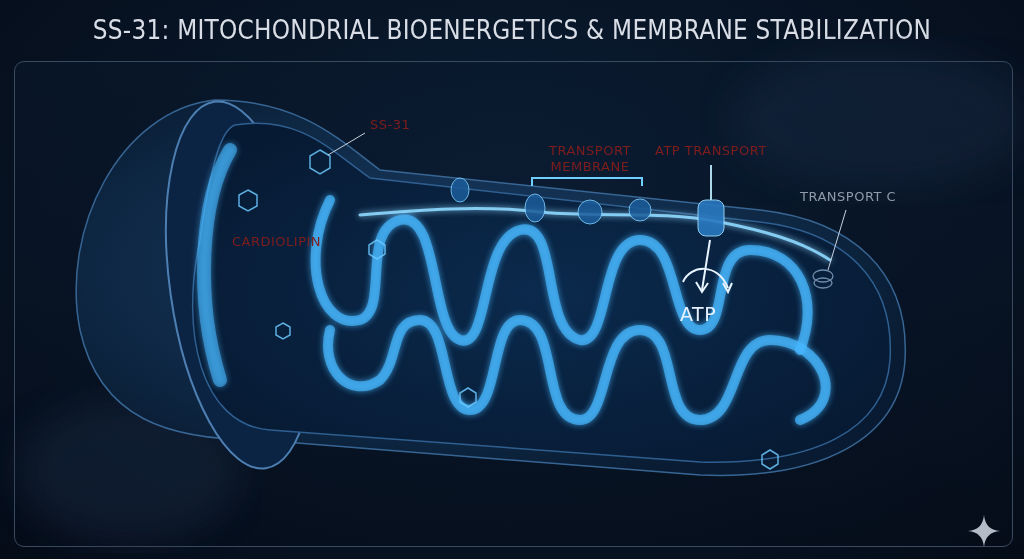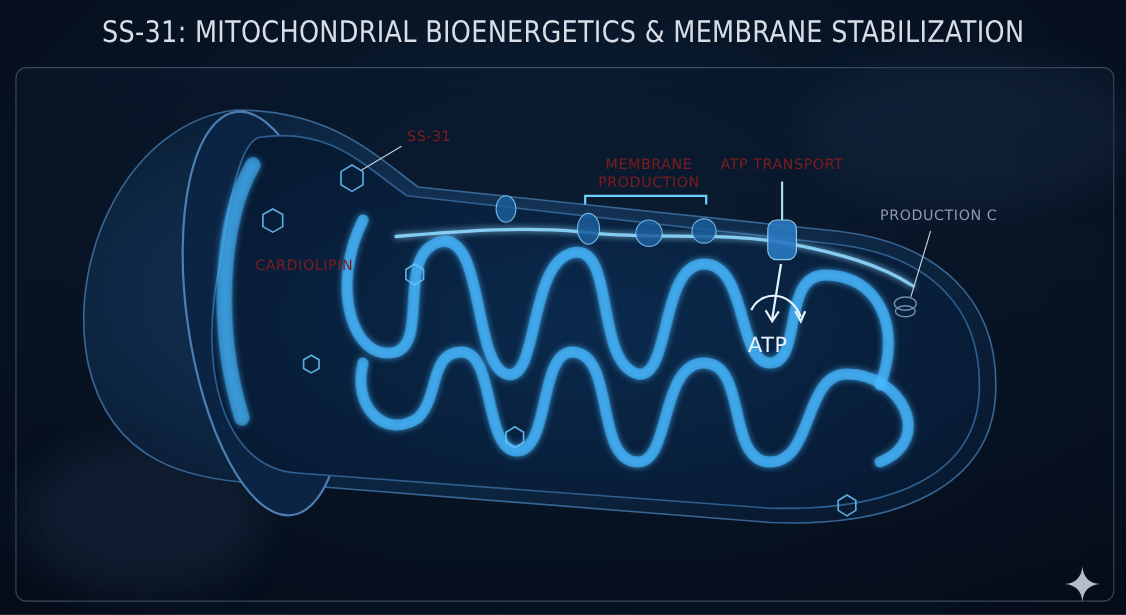--- a/index.html
+++ b/index.html
@@ -121,22 +121,22 @@
   <g stroke="#c8d2de" stroke-width="1" fill="none">
     <line x1="365" y1="133" x2="328" y2="155"></line>
     <line x1="846" y1="210" x2="828" y2="270"></line>
     <polyline points="532,186 532,178 642,178 642,186" stroke="#6fd0ff" stroke-width="2"></polyline>
   </g>
 </svg>
 
 <div class="label" style="left:370px;top:117px;">SS-31</div>
 <div class="label" style="left:232px;top:234px;">CARDIOLIPIN</div>
 <div class="label center" style="left:540px;top:143px;width:100px;line-height:16px;">
+  <div>TRANSPORT</div>
   <div>MEMBRANE</div>
-  <div>PRODUCTION</div>
 </div>
 <div class="label" style="left:655px;top:143px;">ATP TRANSPORT</div>
-<div class="label dim" style="left:800px;top:189px;">PRODUCTION C</div>
+<div class="label dim" style="left:800px;top:189px;">TRANSPORT C</div>
 <div class="label" style="left:680px;top:303px;font-size:19px;color:#e6f2ff;">ATP</div>
 
 <svg class="sparkle" viewBox="0 0 36 36">
   <path d="M18,2 C19,12 24,17 34,18 C24,19 19,24 18,34 C17,24 12,19 2,18 C12,17 17,12 18,2 Z" fill="#b4bcc8"></path>
 </svg>
 
 </body></html>

